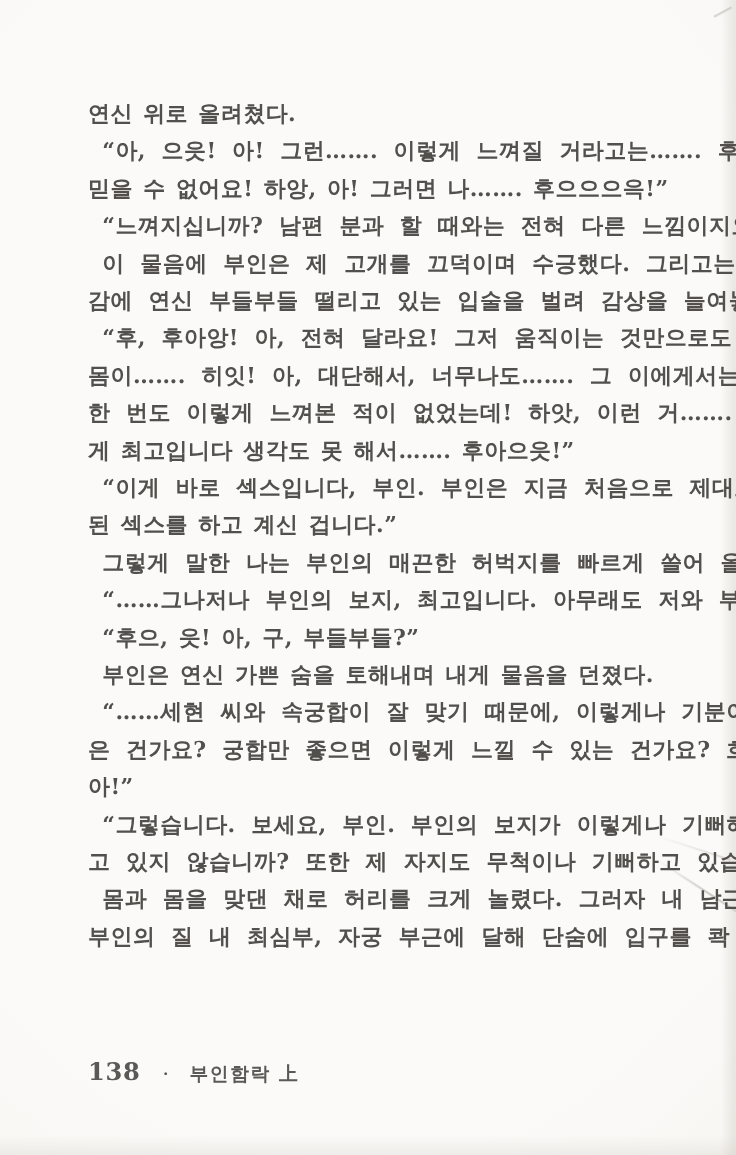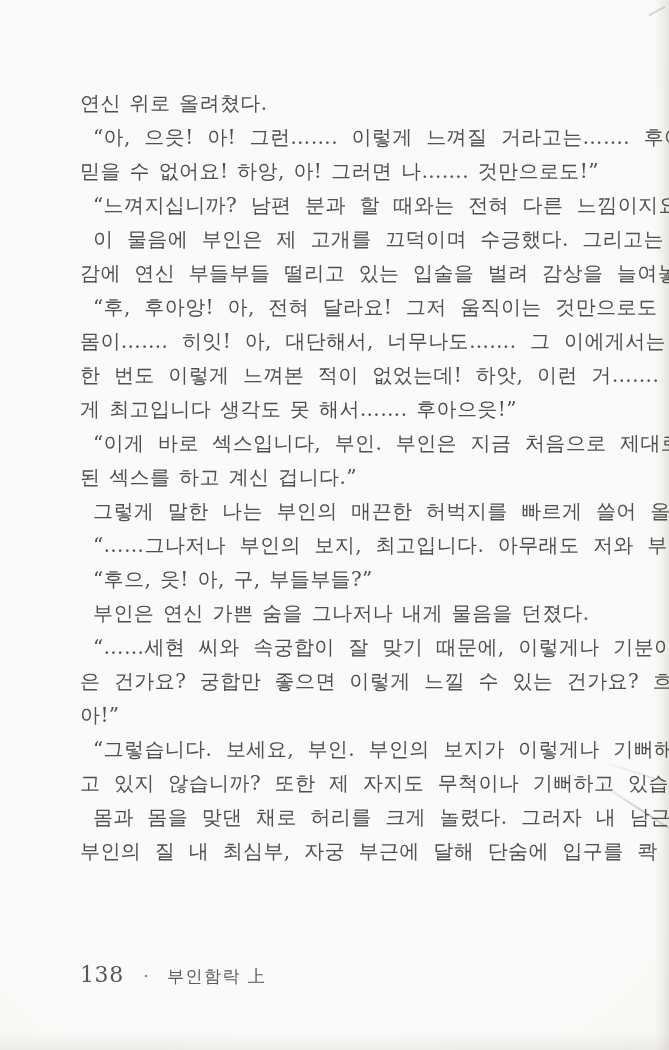--- a/index.html
+++ b/index.html
@@ -12,20 +12,21 @@
     overflow: hidden;
     background: #f3f1ed;
     font-family: "DejaVu Serif", "Liberation Serif", serif;
   }
   .scan-page {
     position: relative;
     width: 669px;
     height: 1050px;
     background:
       radial-gradient(130% 105% at 47% 45%, #fbfaf8 52%, #f6f4f0 78%, #efece7 94%, #eae7e1 100%);
+    font-weight: bold;
   }
   
   .edge-shade-right {
     position: absolute;
     top: 0; right: 0;
     width: 14px; height: 100%;
     background: linear-gradient(to left, rgba(190,184,175,0.30), rgba(190,184,175,0.0));
   }
   .edge-shade-bottom {
     position: absolute;
@@ -103,34 +104,34 @@
 
   <div class="edge-shade-right"></div>
   <div class="edge-shade-bottom"></div>
   <div class="crease-right"></div>
   <div class="crease-right-2"></div>
   <div class="corner-mark"></div>
 
   <div class="text-block">
     <div class="ln">연신 위로 올려쳤다.</div>
     <div class="ln ind full">“아, 으읏! 아! 그런……. 이렇게 느껴질 거라고는……. 후아,</div>
-    <div class="ln">믿을 수 없어요! 하앙, 아! 그러면 나……. 것만으로도!”</div>
+    <div class="ln">믿을 수 없어요! 하앙, 아! 그러면 나……. 후으으으윽!”</div>
     <div class="ln ind full">“느껴지십니까? 남편 분과 할 때와는 전혀 다른 느낌이지요?”</div>
     <div class="ln ind full">이 물음에 부인은 제 고개를 끄덕이며 수긍했다. 그리고는 쾌</div>
     <div class="ln full">감에 연신 부들부들 떨리고 있는 입술을 벌려 감상을 늘여놓는다.</div>
     <div class="ln ind full">“후, 후아앙! 아, 전혀 달라요! 그저 움직이는 것만으로도 제</div>
     <div class="ln full">몸이……. 히잇! 아, 대단해서, 너무나도……. 그 이에게서는 단</div>
     <div class="ln full">한 번도 이렇게 느껴본 적이 없었는데! 하앗, 이런 거……. 이런</div>
     <div class="ln">게 최고입니다 생각도 못 해서……. 후아으읏!”</div>
     <div class="ln ind full">“이게 바로 섹스입니다, 부인. 부인은 지금 처음으로 제대로</div>
     <div class="ln">된 섹스를 하고 계신 겁니다.”</div>
     <div class="ln ind full">그렇게 말한 나는 부인의 매끈한 허벅지를 빠르게 쓸어 올리며</div>
     <div class="ln ind full">“……그나저나 부인의 보지, 최고입니다. 아무래도 저와 부인은</div>
     <div class="ln ind">“후으, 읏! 아, 구, 부들부들?”</div>
-    <div class="ln ind">부인은 연신 가쁜 숨을 그나저나 내게 물음을 던졌다.</div>
+    <div class="ln ind">부인은 연신 가쁜 숨을 토해내며 내게 물음을 던졌다.</div>
     <div class="ln ind full">“……세현 씨와 속궁합이 잘 맞기 때문에, 이렇게나 기분이 좋</div>
     <div class="ln full">은 건가요? 궁합만 좋으면 이렇게 느낄 수 있는 건가요? 흐읏,</div>
     <div class="ln">아!”</div>
     <div class="ln ind full">“그렇습니다. 보세요, 부인. 부인의 보지가 이렇게나 기뻐해하</div>
     <div class="ln full">고 있지 않습니까? 또한 제 자지도 무척이나 기뻐하고 있습니다.”</div>
     <div class="ln ind full">몸과 몸을 맞댄 채로 허리를 크게 놀렸다. 그러자 내 남근이</div>
     <div class="ln full">부인의 질 내 최심부, 자궁 부근에 달해 단숨에 입구를 콱 하고</div>
   </div>
 
   <div class="page-footer">

